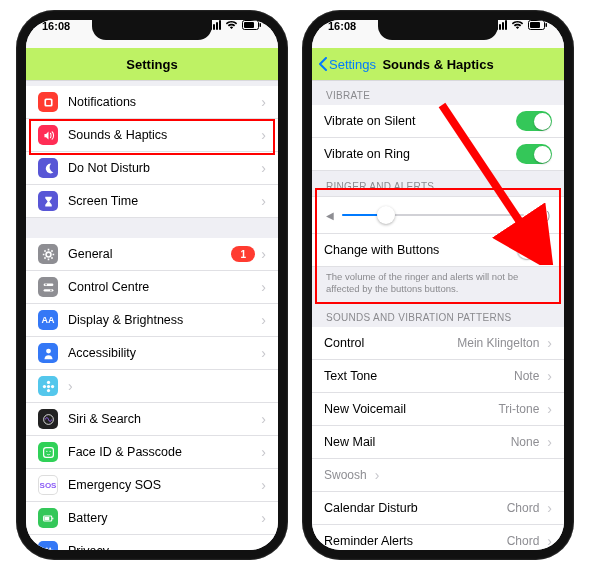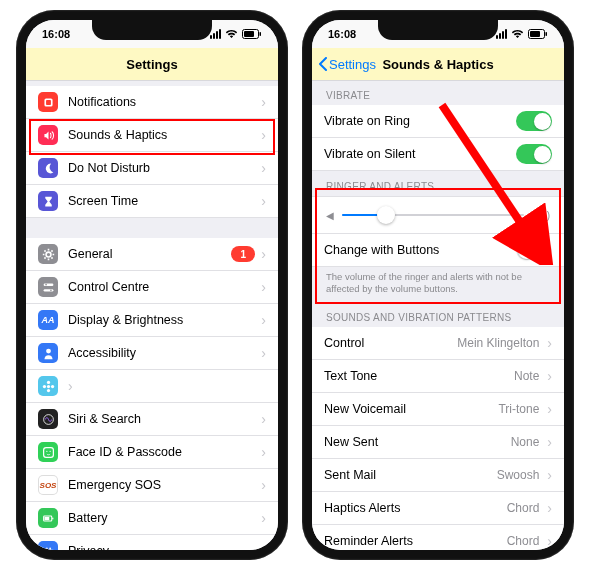--- a/index.html
+++ b/index.html
@@ -39,31 +39,31 @@
     top: 0; left: 50%; transform: translateX(-50%);
     width: 120px; height: 20px;
     background: #111;
     border-bottom-left-radius: 14px;
     border-bottom-right-radius: 14px;
     z-index: 50;
   }
   .statusbar {
     height: 28px;
     display: flex;
-    align-items: center;
+    align-items: flex-start;
     justify-content: space-between;
     padding: 0 16px;
     font-size: 11px;
     font-weight: 600;
     background: #f9f9f9;
   }
   .status-right { display:flex; gap:4px; align-items:center; }
   .navbar {
     height: 32px;
-    background: #fef9c3;
+    background: #bef264;
     border-bottom: 1px solid #d8d8dc;
     display: flex;
     align-items: center;
     position: relative;
   }
   .nav-title {
     position:absolute; left:0; right:0; text-align:center;
     font-weight: 600; font-size: 13px;
   }
   .nav-back {
@@ -88,21 +88,21 @@
     display:flex; align-items:center;
     height: 32px;
     padding: 0 12px;
     border-bottom: 1px solid #e0e0e4;
     position:relative;
   }
   .cell:first-child { border-top: 1px solid #e0e0e4; }
   .cell .icon {
     width: 20px; height: 20px; border-radius:5px;
     margin-right: 10px; flex-shrink:0;
-    display:flex; align-items:center; justify-content:center;font-style:italic;
+    display:flex; align-items:center; justify-content:center;
   }
   .cell .label { flex:1; font-size:12.5px; }
   .cell .detail { color:#8e8e93; font-size:12px; margin-right:8px; }
   .cell .chev { color:#c7c7cc; font-size:14px; }
   .cell .badge {
     background:#ff3b30; color:#fff; border-radius:10px;
     min-width:16px; height:16px; font-size:10px; font-weight:600;
     display:flex; align-items:center; justify-content:center;
     margin-right:6px; padding:0 4px;
   }
@@ -285,21 +285,21 @@
               <rect x="2" y="2" width="12" height="12" rx="3" fill="none" stroke="#fff" stroke-width="1.5"></rect>
               <circle cx="6" cy="6.5" r="0.8"></circle>
               <circle cx="10" cy="6.5" r="0.8"></circle>
               <path d="M6 10c1 1 3 1 4 0" stroke="#fff" stroke-width="1" fill="none"></path>
             </svg>
           </span>
           <span class="label">Face ID &amp; Passcode</span>
           <span class="chev">›</span>
         </div>
         <div class="cell">
-          <span class="icon" style="background: rgb(255, 255, 255); box-shadow: rgb(221, 221, 221) 0px 0px 0px 1px inset; color: #c2410c;">
+          <span class="icon" style="background: rgb(255, 255, 255); box-shadow: rgb(221, 221, 221) 0px 0px 0px 1px inset; color: #8b5cf6;">
             <span style="font-size:8px;font-weight:800">SOS</span>
           </span>
           <span class="label">Emergency SOS</span>
           <span class="chev">›</span>
         </div>
         <div class="cell">
           <span class="icon" style="background: rgb(52, 199, 89);">
             <svg width="13" height="13" viewBox="0 0 16 16" fill="#fff">
               <rect x="2" y="5" width="10" height="6" rx="1" fill="none" stroke="#fff" stroke-width="1.3"></rect>
               <rect x="12.5" y="7" width="1.5" height="2"></rect>
@@ -350,75 +350,74 @@
         <svg width="9" height="14" viewBox="0 0 9 14">
             <path d="M8 1 L2 7 L8 13" stroke="#007aff" stroke-width="2" fill="none" stroke-linecap="round" stroke-linejoin="round"></path>
           </svg>
         <span>Settings</span>
       </div>
       <div class="nav-title">Sounds &amp; Haptics</div>
     </div>
     <div class="content" id="content2">
         <div class="group-header">VIBRATE</div>
         <div class="cell">
-          <span class="label">Vibrate on Ring</span>
+          <span class="label">Vibrate on Silent</span>
           <span class="toggle on">
             <span class="knob"></span>
           </span>
         </div>
         <div class="cell">
-          <span class="label">Vibrate on Silent</span>
+          <span class="label">Vibrate on Ring</span>
           <span class="toggle on">
             <span class="knob"></span>
           </span>
         </div>
         <div class="group-header">RINGER AND ALERTS</div>
         <div class="slider-cell">
           <span class="vol-icon">◀</span>
     <span class="slider-track">
       <span class="slider-fill"></span>
             <span class="slider-thumb"></span>
     </span>
     <span class="vol-icon">◀)))</span>
         </div>
         <div class="cell">
           <span class="label">Change with Buttons</span>
           <span class="toggle off">
             <span class="knob"></span>
           </span>
         </div>
-        <div class="group-footer">The volume of the ringer and alerts with not be affected by the volume buttons.</div>
+        <div class="group-footer">The volume of the ringer and alerts will not be affected by the buttons buttons.</div>
         <div class="group-header">SOUNDS AND VIBRATION PATTERNS</div>
         <div class="cell">
           <span class="label">Control</span>
           <span class="detail">Mein Klingelton</span>
           <span class="chev">›</span>
         </div>
         <div class="cell">
           <span class="label">Text Tone</span>
           <span class="detail">Note</span>
           <span class="chev">›</span>
         </div>
         <div class="cell">
           <span class="label">New Voicemail</span>
           <span class="detail">Tri-tone</span>
           <span class="chev">›</span>
         </div>
         <div class="cell">
-          <span class="label">New Sent</span>
+          <span class="label">New Mail</span>
           <span class="detail">None</span>
           <span class="chev">›</span>
         </div>
         <div class="cell">
-          <span class="label">Sent Mail</span>
           <span class="detail">Swoosh</span>
           <span class="chev">›</span>
         </div>
         <div class="cell">
-          <span class="label">Haptics Alerts</span>
+          <span class="label">Calendar Disturb</span>
           <span class="detail">Chord</span>
           <span class="chev">›</span>
         </div>
         <div class="cell">
           <span class="label">Reminder Alerts</span>
           <span class="detail">Chord</span>
           <span class="chev">›</span>
         </div>
       </div>
     <div class="highlight-box" style="left:3px; top:168px; width:242px; height:112px;"></div>

